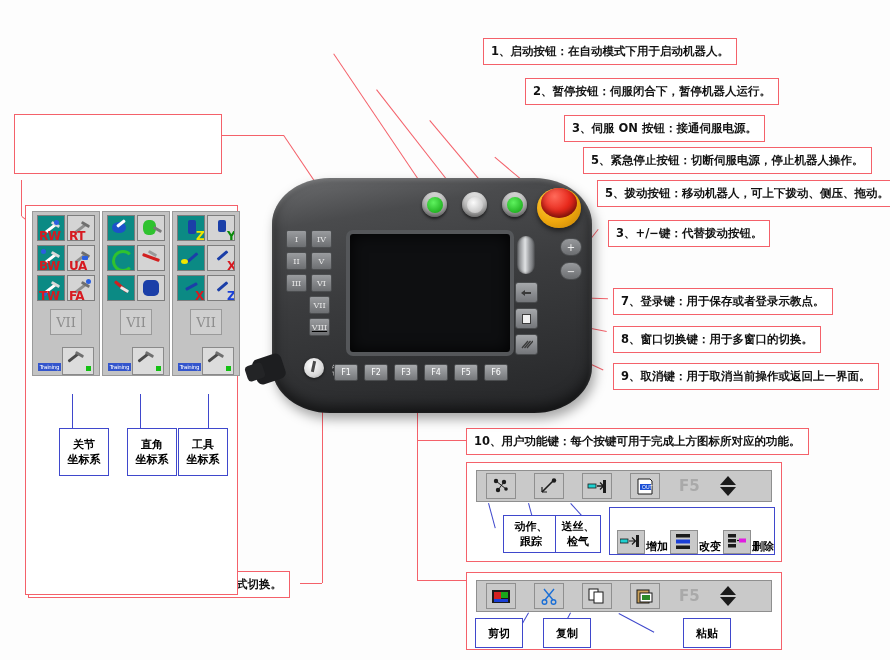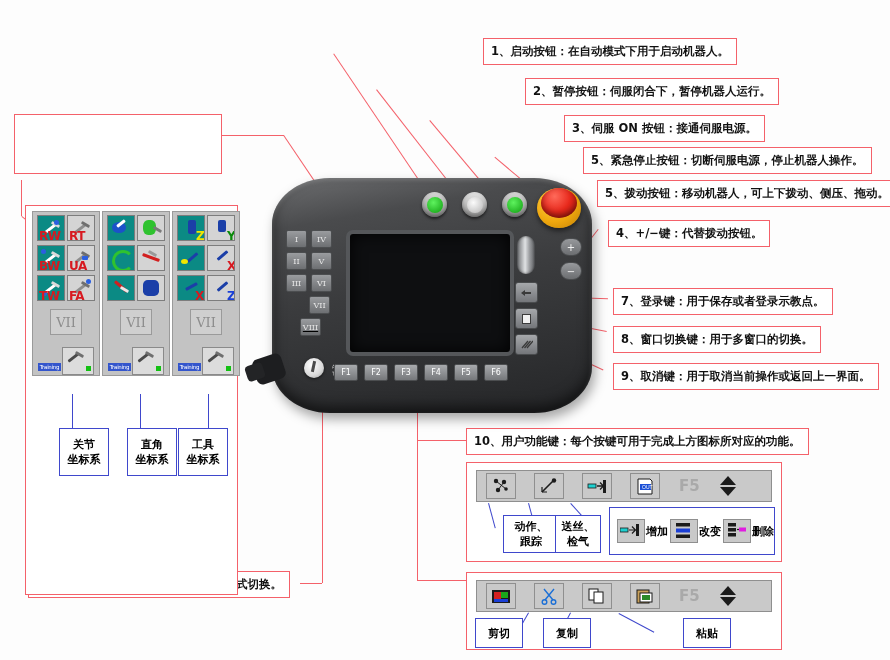--- a/index.html
+++ b/index.html
@@ -116,21 +116,21 @@
     margin:0 9px;display:flex;align-items:center;justify-content:center;
     position:relative;box-sizing:border-box;}
   .f5{color:#a9a9a9;font-size:15px;font-weight:bold;margin:0 10px;}
   .spin{width:20px;height:24px;display:flex;flex-direction:column;
     align-items:center;justify-content:center;gap:2px;margin:0 8px;}
   .tri-u{width:0;height:0;border-left:8px solid transparent;border-right:8px solid transparent;
     border-bottom:9px solid #1b1b1b;}
   .tri-d{width:0;height:0;border-left:8px solid transparent;border-right:8px solid transparent;
     border-top:9px solid #1b1b1b;}
   .innerblue{position:absolute;border:1.3px solid #3f48cc;background:#fff;box-sizing:border-box;
-    display:flex;align-items:center;}
+    display:flex;align-items:flex-end;}
   .miniicon{width:26px;height:22px;border:1px solid #8f8f8f;background:#c9c9c9;
     position:relative;margin-left:7px;}
   .minilbl{font-size:11px;font-weight:bold;margin-left:1px;}
 </style>
 </head>
 <body>
 
 <div class="leader" style="left:435px;top:205px;width:182px;transform:rotate(-124deg);"></div>
 <div class="leader" style="left:466px;top:205px;width:146px;transform:rotate(-128deg);"></div>
 <div class="leader" style="left:500px;top:205px;width:110px;transform:rotate(-130deg);"></div>
@@ -154,21 +154,21 @@
 <div class="ring" style="left:282px;top:214px;width:44px;height:146px;"></div>
 <div class="ring" style="left:519px;top:238px;width:30px;height:60px;"></div>
 <div class="ring" style="left:552px;top:236px;width:34px;height:62px;"></div>
 <div class="ring" style="left:348px;top:362px;width:186px;height:34px;"></div>
 
 <div class="callout" style="left:483px;top:38px;">1、启动按钮：在自动模式下用于启动机器人。</div>
 <div class="callout" style="left:525px;top:78px;">2、暂停按钮：伺服闭合下，暂停机器人运行。</div>
 <div class="callout" style="left:564px;top:115px;">3、伺服 ON 按钮：接通伺服电源。</div>
 <div class="callout" style="left:583px;top:147px;">5、紧急停止按钮：切断伺服电源，停止机器人操作。</div>
 <div class="callout" style="left:597px;top:180px;">5、拨动按钮：移动机器人，可上下拨动、侧压、拖动。</div>
-<div class="callout" style="left:608px;top:220px;">4、+/−键：代替拨动按钮。</div>
+<div class="callout" style="left:608px;top:220px;">3、+/−键：代替拨动按钮。</div>
 <div class="callout" style="left:613px;top:288px;">7、登录键：用于保存或者登录示教点。</div>
 <div class="callout" style="left:613px;top:326px;">8、窗口切换键：用于多窗口的切换。</div>
 <div class="callout" style="left:613px;top:363px;">9、取消键：用于取消当前操作或返回上一界面。</div>
 <div class="callout" style="left:466px;top:428px;">10、用户功能键：每个按键可用于完成上方图标所对应的功能。</div>
 <div class="callout" style="left:28px;top:571px;">11、模式选择开关：用于手动和自动模式切换。</div>
 
 <div class="callout multi" style="left:14px;top:114px;width:208px;height:60px;white-space:normal;">
 </div>
 
 <div id="icon-panel">
@@ -358,21 +358,21 @@
       <div class="rkey">II</div>
       <div class="rkey">V</div>
     </div>
     <div class="rrow">
       <div class="rkey">III</div>
       <div class="rkey">VI</div>
     </div>
     <div class="rrow" style="margin-left:23px;">
       <div class="rkey">VII</div>
     </div>
-    <div class="rrow" style="margin-left:14px;text-decoration:underline;">
+    <div class="rrow" style="margin-left:23px;text-decoration:underline;">
       <div class="rkey">VIII</div>
     </div>
   </div>
 
   <div class="wheel"></div>
   <div class="pmkey" style="left:288px;top:60px;">+</div>
   <div class="pmkey" style="left:288px;top:84px;">−</div>
 
   <div class="sidekeys">
     <div class="skey">

